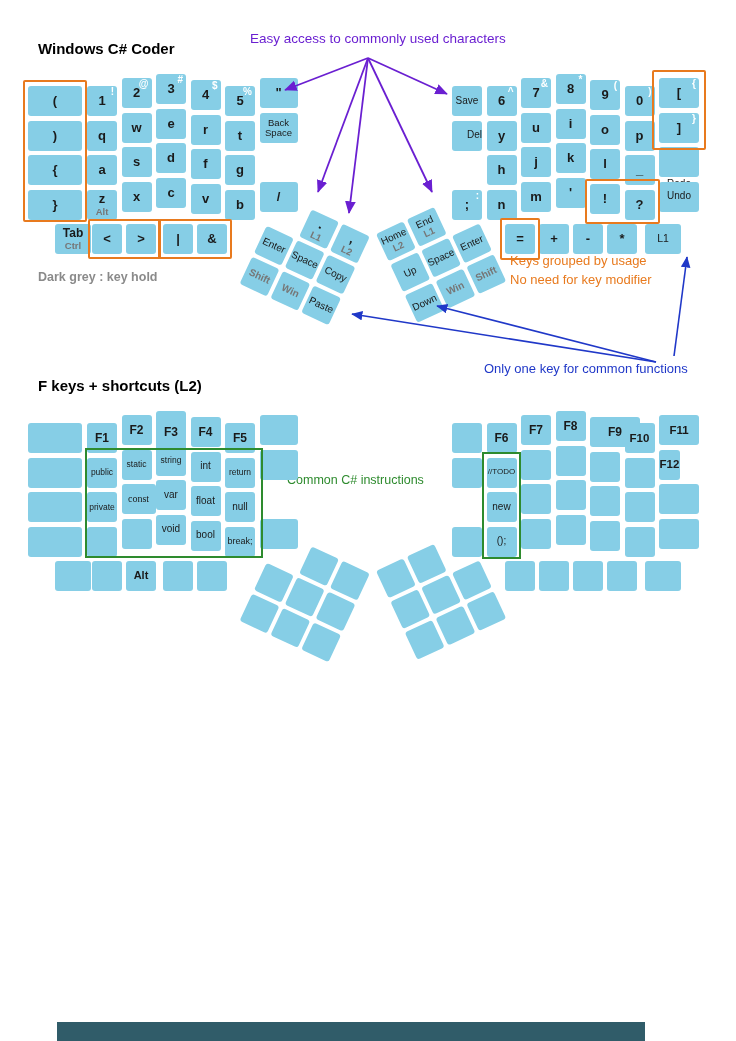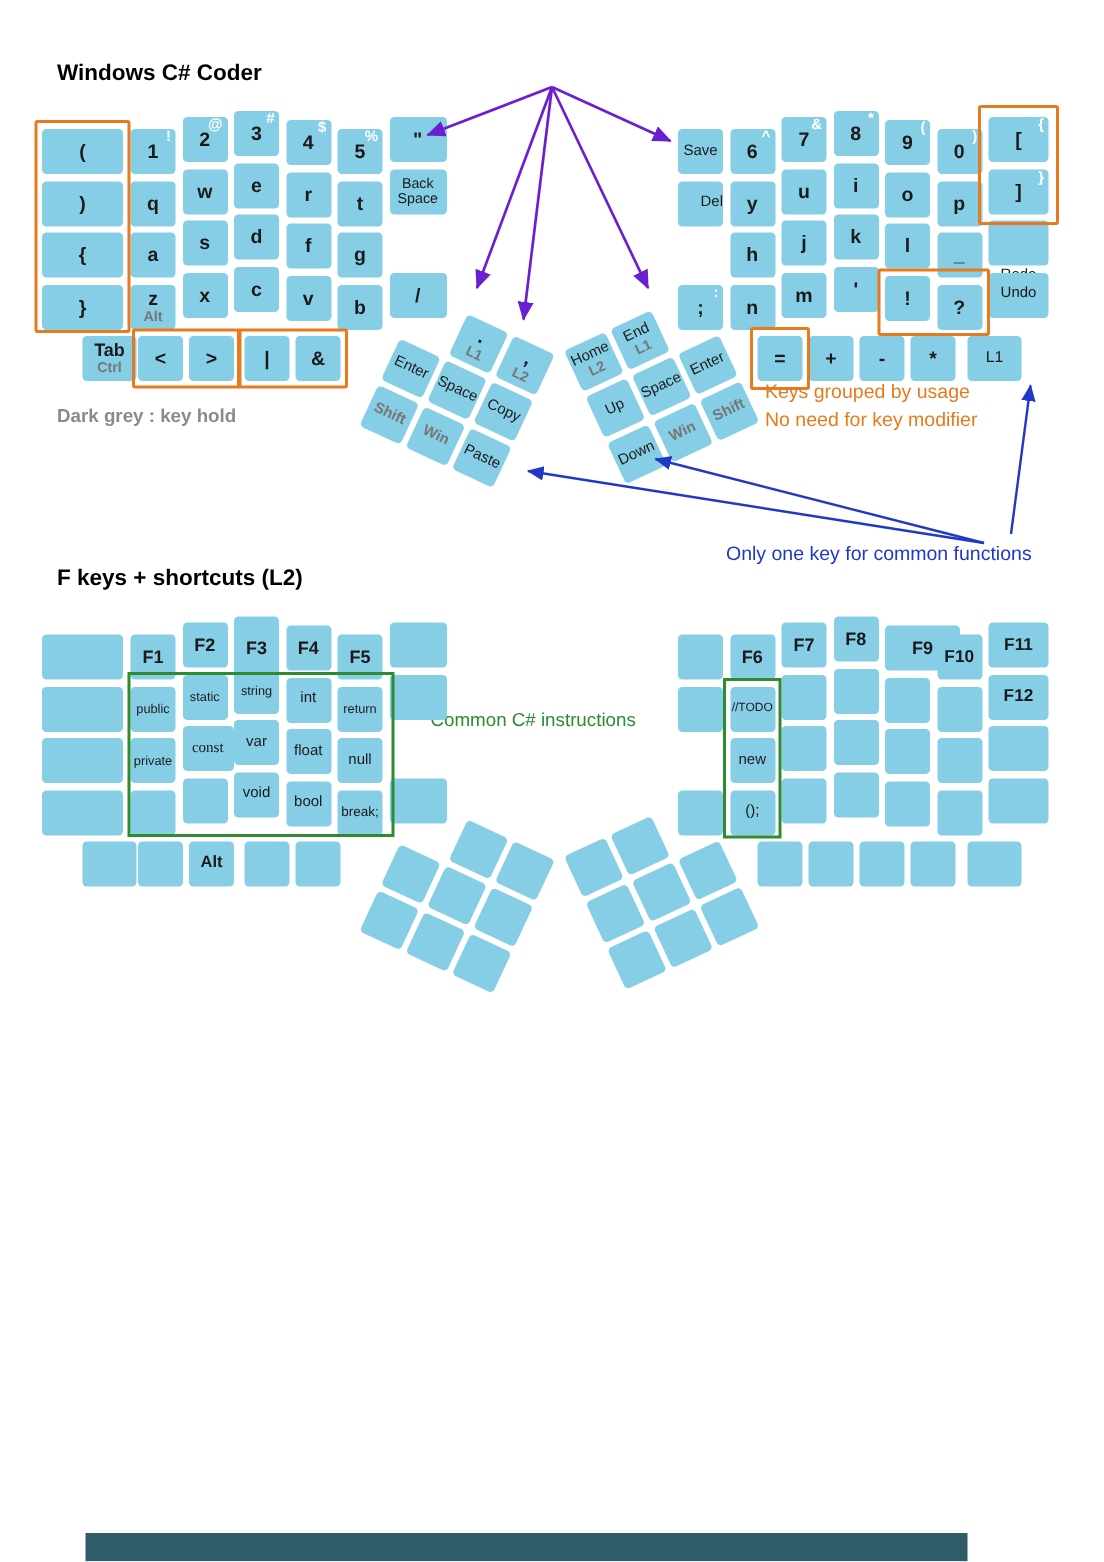--- a/index.html
+++ b/index.html
@@ -30,20 +30,21 @@
   .gl{position:absolute;border:2px solid #2E8B2E;}
   .overlay{position:absolute;left:0;top:0;pointer-events:none;}
   .bar{position:absolute;left:57px;top:1022px;width:588px;height:19px;background:#305C69;}
 </style>
 </head>
 <body>
 
 <div class="page">
 
   <div class="title t1">Windows C# Coder</div>
+  <div class="ann purplenote">Easy access to commonly used characters</div>
   <div class="ann greynote">Dark grey : key hold</div>
   <div class="ann orangenote on1">Keys grouped by usage</div>
   <div class="ann orangenote on2">No need for key modifier</div>
   <div class="ann bluenote">Only one key for common functions</div>
   <div class="title t2">F keys + shortcuts (L2)</div>
   <div class="ann greennote">Common C# instructions</div>
 
   <div id="l1-left">
       <div class="key" style="left: 28px; top: 86px; width: 54px; height: 30px;">
         <span class="main" style="font-size: 13px; font-weight: bold;">(</span>
@@ -405,21 +406,21 @@
         <span class="main" style="font-size: 11.5px; font-weight: bold;">F11</span>
       </div>
       <div class="key" style="left: 452px; top: 457.5px; width: 30px; height: 30px;"></div>
       <div class="key" style="left: 486.5px; top: 457.5px; width: 30px; height: 30px;">
         <span class="main" style="font-size: 8px; font-weight: normal;">//TODO</span>
       </div>
       <div class="key" style="left: 521px; top: 449.5px; width: 30px; height: 30px;"></div>
       <div class="key" style="left: 555.5px; top: 445.5px; width: 30px; height: 30px;"></div>
       <div class="key" style="left: 590px; top: 451.5px; width: 30px; height: 30px;"></div>
       <div class="key" style="left: 624.5px; top: 457.5px; width: 30px; height: 30px;"></div>
-      <div class="key" style="left: 659px; top: 449.5px; width: 40px; height: 30px;">
+      <div class="key" style="left: 659px; top: 449.5px; width: 21px; height: 30px;">
         <span class="main" style="font-size: 11.5px; font-weight: bold;">F12</span>
       </div>
       <div class="key" style="left: 486.5px; top: 492px; width: 30px; height: 30px;">
         <span class="main" style="font-size: 10px; font-weight: normal;">new</span>
       </div>
       <div class="key" style="left: 521px; top: 484px; width: 30px; height: 30px;"></div>
       <div class="key" style="left: 555.5px; top: 480px; width: 30px; height: 30px;"></div>
       <div class="key" style="left: 590px; top: 486px; width: 30px; height: 30px;"></div>
       <div class="key" style="left: 624.5px; top: 492px; width: 30px; height: 30px;"></div>
       <div class="key" style="left: 659px; top: 484px; width: 40px; height: 30px;"></div>

